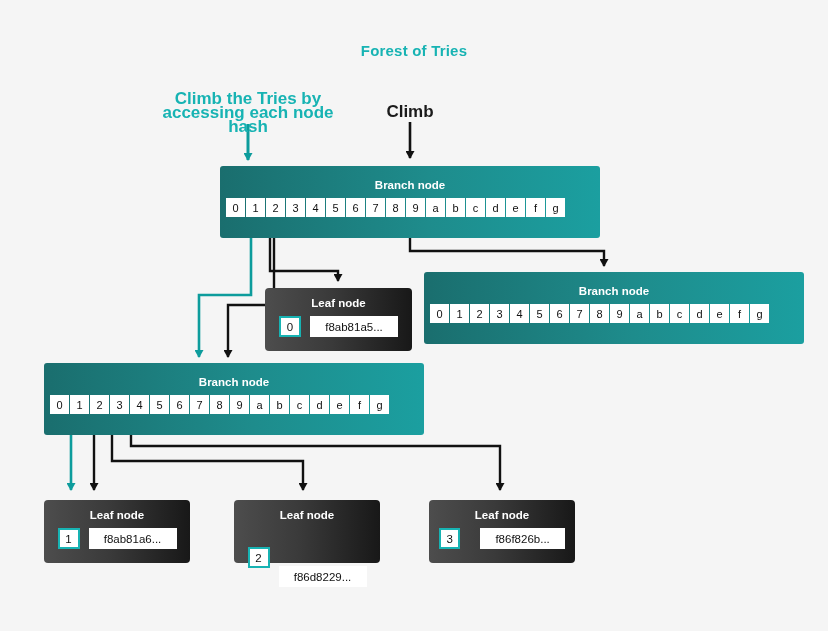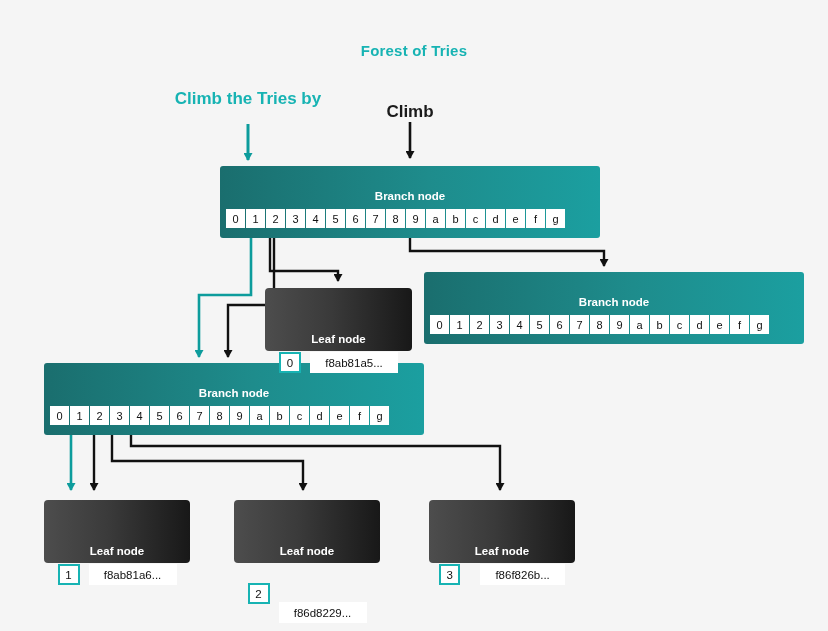--- a/index.html
+++ b/index.html
@@ -25,21 +25,21 @@
   .anno{position:absolute;z-index:3;font-size:17px;font-weight:bold;line-height:14px;text-align:center;}
   .anno.teal{color:#17b3b3;}
   .anno.dark{color:#1a1a1a;}
 
   
   .branch{
     position:absolute;z-index:2;
     background:linear-gradient(to right,#1a6e6e 0%,#1e8c8c 55%,#1b9fa0 100%);
     border-radius:3px;
     box-sizing:border-box;
-    padding-top:24px;
+    padding-top:13px;
   }
   .branch .bn-title{
     color:#ffffff;font-size:11.5px;font-weight:bold;text-align:center;
     margin-bottom:7px;
   }
   .cells{display:flex;padding:0 6px 0 6px;}
   .cell{
     width:19px;height:19px;
     background:#ffffff;
     color:#111;
@@ -52,21 +52,21 @@
 
   
   .leaf{
     position:absolute;z-index:2;
     background:linear-gradient(to right,#4d4d4d 0%,#3a3a3a 45%,#181818 100%);
     border-radius:4px;
     box-sizing:border-box;
     padding:9px 10px 10px 10px;
   }
   .leaf .ln-title{
-    color:#ffffff;font-size:11.5px;font-weight:bold;text-align:center;margin-bottom:7px;margin-top:36px;
+    color:#ffffff;font-size:11.5px;font-weight:bold;text-align:center;margin-bottom:7px;
   }
   .leaf .ln-row{display:flex;align-items:center;justify-content:center;}
   .leaf .ln-idx{
     width:22px;height:21px;
     background:#ffffff;border:2px solid #17b3b3;
     color:#111;font-size:11.5px;
     display:flex;align-items:center;justify-content:center;
     box-sizing:border-box;
     margin-right:9px;
   }
@@ -82,20 +82,21 @@
 <body>
 
 <div id="stage">
 
   <div class="hdr" style="top:42px;">
     <div class="t1">Forest of Tries</div>
   </div>
 
   <div class="anno teal" style="left:148px;top:92px;width:200px;">
     <div>Climb the Tries by</div>
+    <div>accessing each node hash</div>
   </div>
 
   <div class="anno dark" style="left:380px;top:105px;width:60px;">
     <div>Climb</div>
   </div>
 
   <svg id="wires" viewBox="0 0 828 631">
     <defs>
       <marker id="ahDark" markerWidth="9" markerHeight="9" refX="4.5" refY="7.6" orient="0" markerUnits="userSpaceOnUse">
         <polygon points="0,0.6 9,0.6 4.5,8.6" fill="#111111"></polygon>

